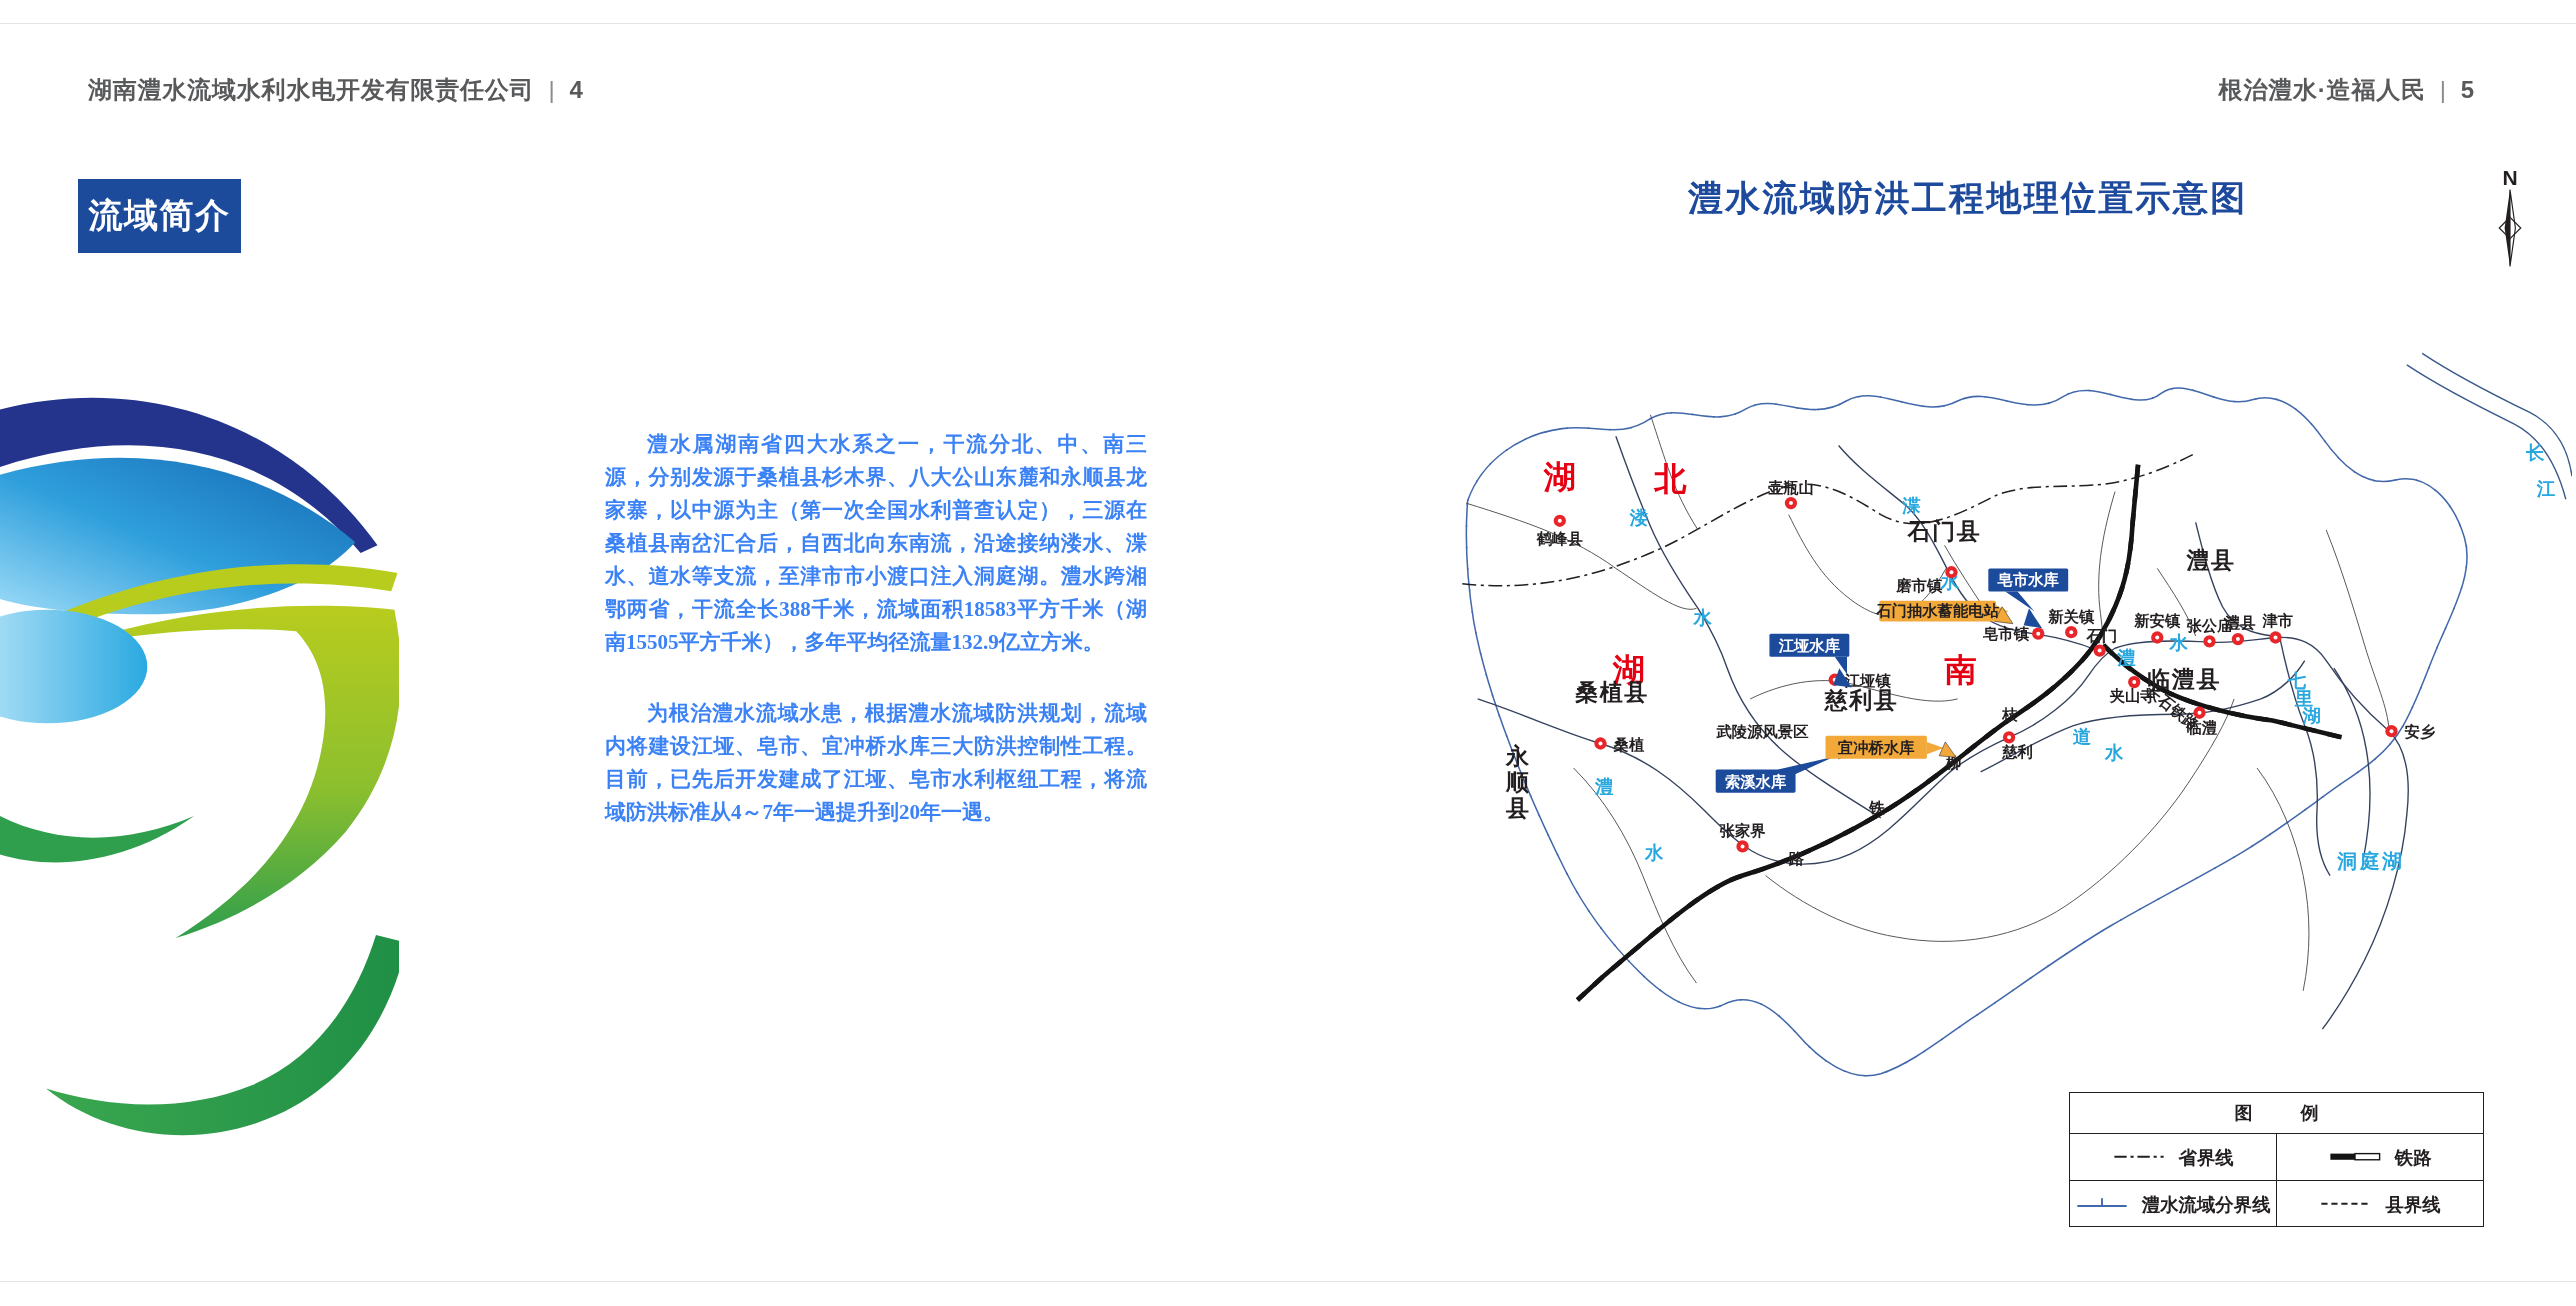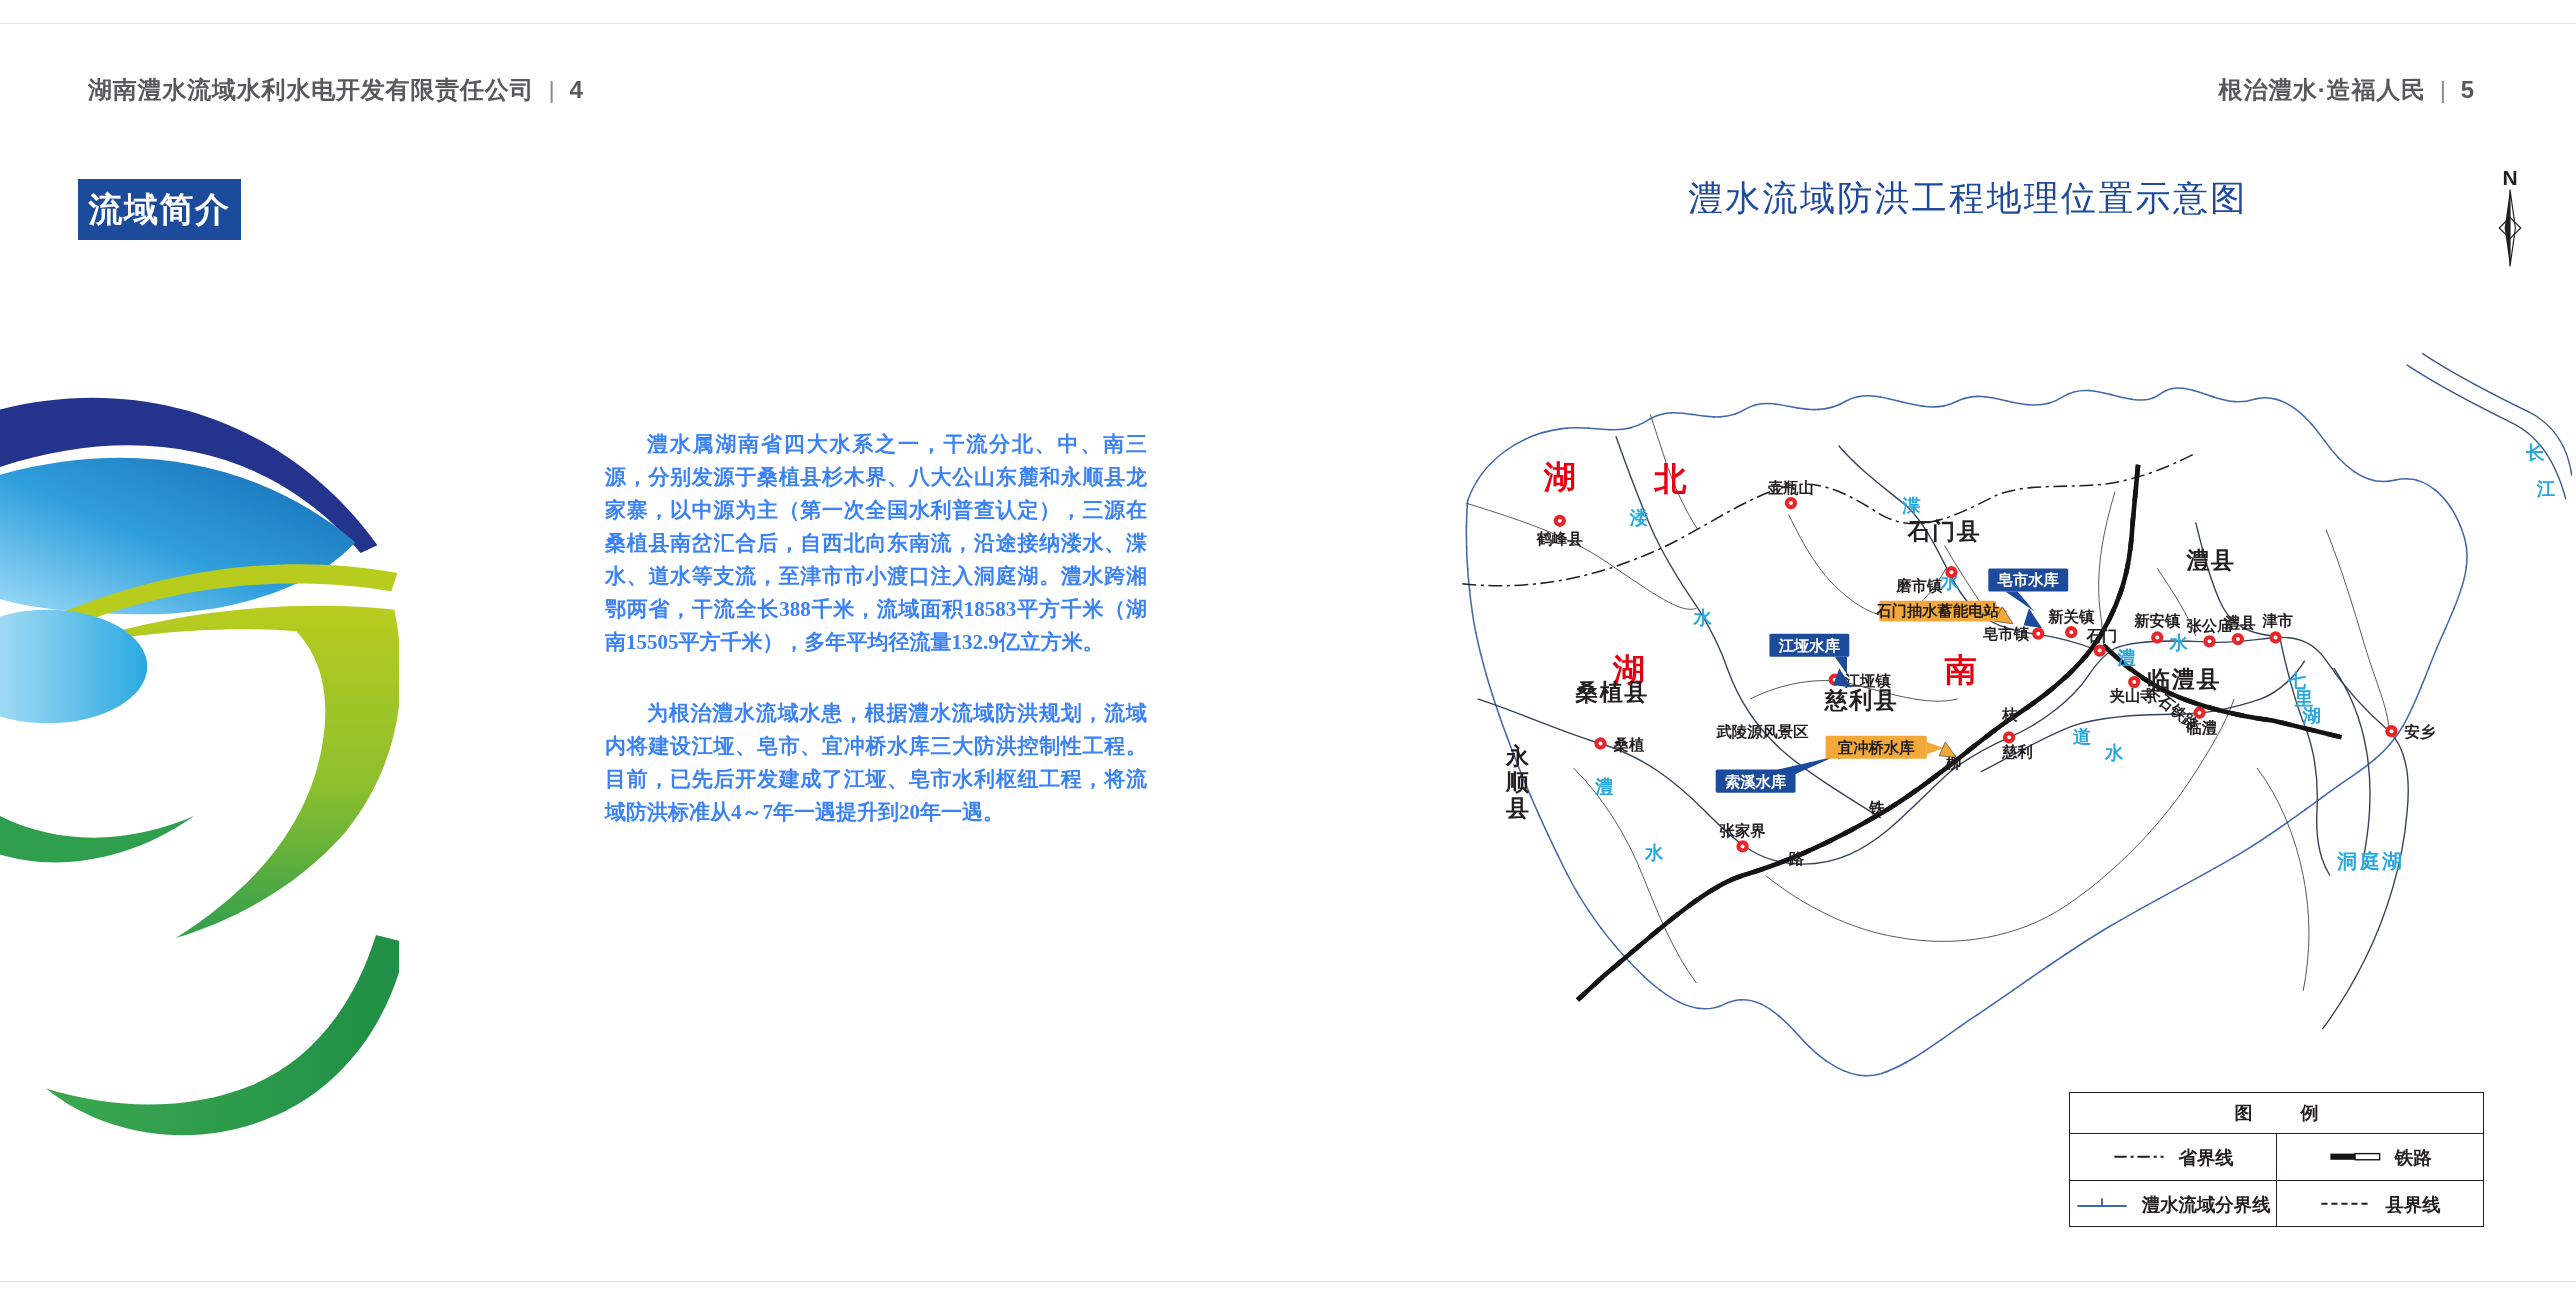--- a/index.html
+++ b/index.html
@@ -5,28 +5,28 @@
   html,body{margin:0;padding:0;background:#fff;}
   .canvas{position:relative;width:2576px;height:1306px;background:#ffffff;overflow:hidden;
           font-family:"Liberation Sans",sans-serif;color:#231f20;}
   .edge{position:absolute;left:0;width:2576px;height:0.8px;background:#e3e3e3;}
   
   .hdr{position:absolute;top:74px;font-size:24px;font-weight:bold;color:#58595b;letter-spacing:0.8px;white-space:nowrap;}
   .hdr .sep{margin:0 14px;font-weight:normal;color:#8a8b8d;}
   .hdr-left{left:88px;}
   .hdr-right{right:101px;text-align:right;margin-left:44px;}
   
-  .section-badge{position:absolute;left:78px;top:179px;width:163px;height:61px;background:#1d4b9c;
+  .section-badge{position:absolute;left:78px;top:179px;width:163px;height:74px;background:#1d4b9c;
     color:#fff;font-size:34px;font-weight:bold;display:flex;align-items:center;justify-content:center;letter-spacing:1.5px;}
   
   .bodytext{position:absolute;left:605px;top:428px;width:542px;font-family:"Liberation Serif","DejaVu Serif",serif;
     font-size:21px;line-height:33px;font-weight:bold;color:#3b82f6;text-align:justify;}
   .bodytext p{margin:0 0 38px 0;text-indent:2em;}
   
-  .map-title{position:absolute;left:1688px;top:175px;width:584px;font-size:35px;font-weight:normal;color:#1d4a9c;letter-spacing:2.3px;white-space:nowrap;}
+  .map-title{position:absolute;left:1688px;top:175px;width:584px;font-size:35px;font-weight:bold;color:#1d4a9c;letter-spacing:2.3px;white-space:nowrap;}
   
   .compass{position:absolute;left:2490px;top:167px;width:40px;text-align:center;}
   .compass .n{font-size:21px;font-weight:bold;color:#231f20;line-height:21px;}
   
   .logo{position:absolute;left:0;top:367px;}
   
   .map{position:absolute;left:1420px;top:338px;}
   .map text{font-weight:bold;}
   .map .town{font-size:20px;fill:#231f20;}
   .map .county{font-size:30px;fill:#231f20;letter-spacing:2px;}

